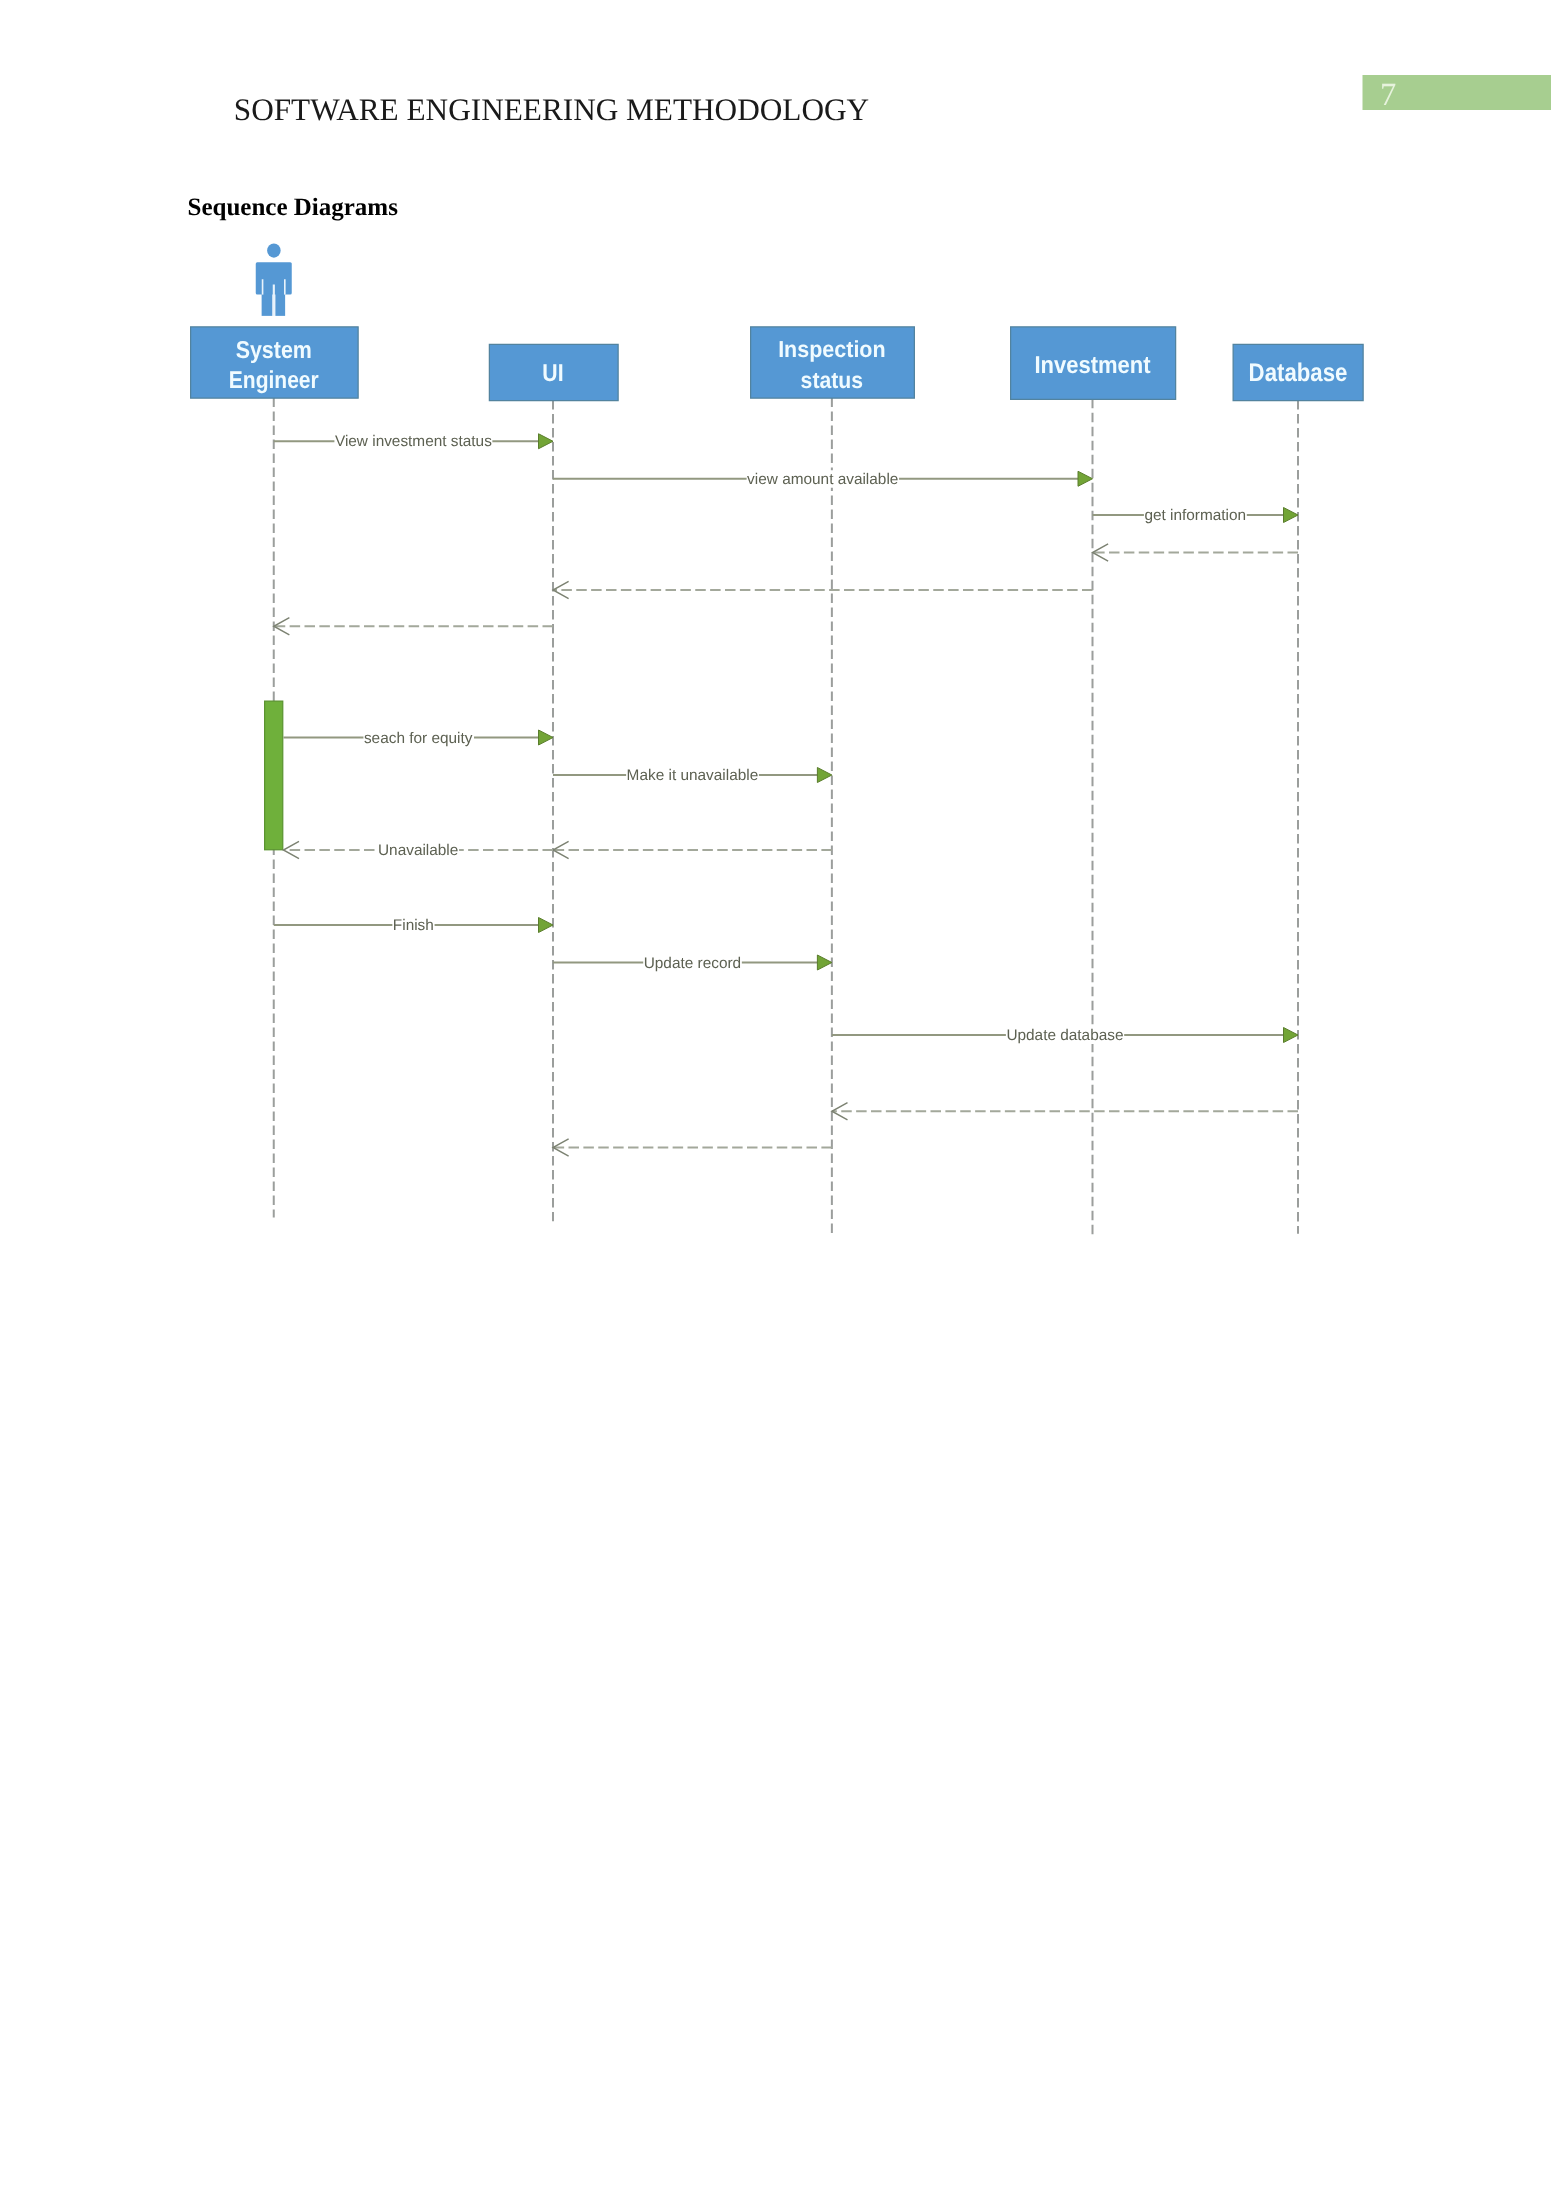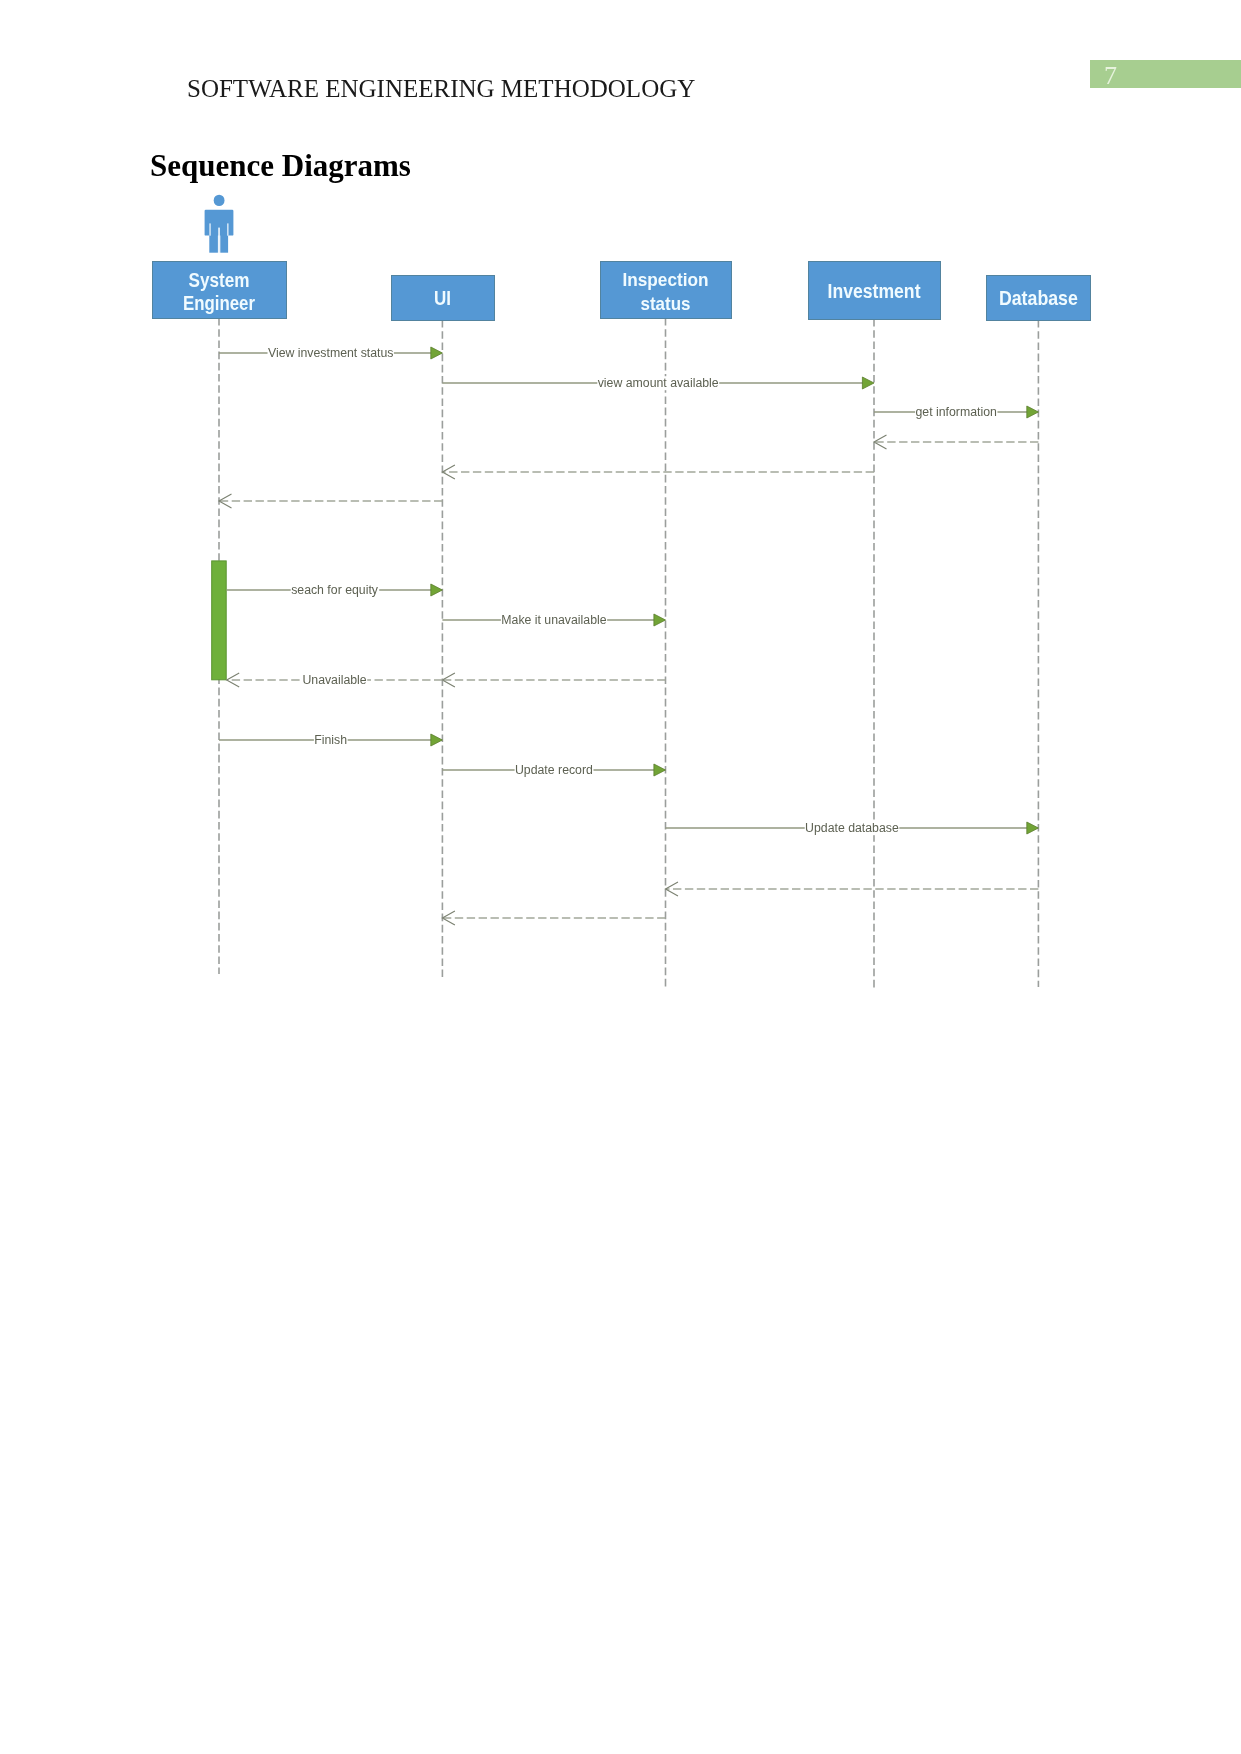--- a/index.html
+++ b/index.html
@@ -8,21 +8,21 @@
   #doc-header,#section-heading,#page-number{will-change:opacity;}
   body{width:1241px;height:1754px;background:#ffffff;position:relative;overflow:hidden;
        font-family:"Liberation Serif", serif;}
   #page{position:absolute;left:0;top:0;width:1241px;height:1754px;}
   #page-number-band{position:absolute;left:1090px;top:60px;width:151px;height:28px;background:#a7ce90;}
   #page-number{position:absolute;left:1104px;top:61px;font-family:"Liberation Serif",serif;
      font-size:26px;color:#e7f3dd;line-height:29px;}
   #doc-header{position:absolute;left:149px;top:74px;font-family:"Liberation Serif",serif;
      font-size:25px;color:#1a1a1a;white-space:nowrap;line-height:30px;margin-left:38px;}
   #section-heading{position:absolute;left:150px;top:151px;font-family:"Liberation Serif",serif;
-     font-weight:bold;font-size:31px;color:#000;white-space:nowrap;line-height:30px;}
+     font-weight:bold;font-size:20px;color:#000;white-space:nowrap;line-height:30px;}
   #diagram{position:absolute;left:0px;top:0px;}
 </style>
 </head>
 <body>
 
 <div id="page">
   <div id="page-number-band"></div>
   <div id="page-number">7</div>
   <div id="doc-header">SOFTWARE ENGINEERING METHODOLOGY</div>
   <div id="section-heading">Sequence Diagrams</div>

